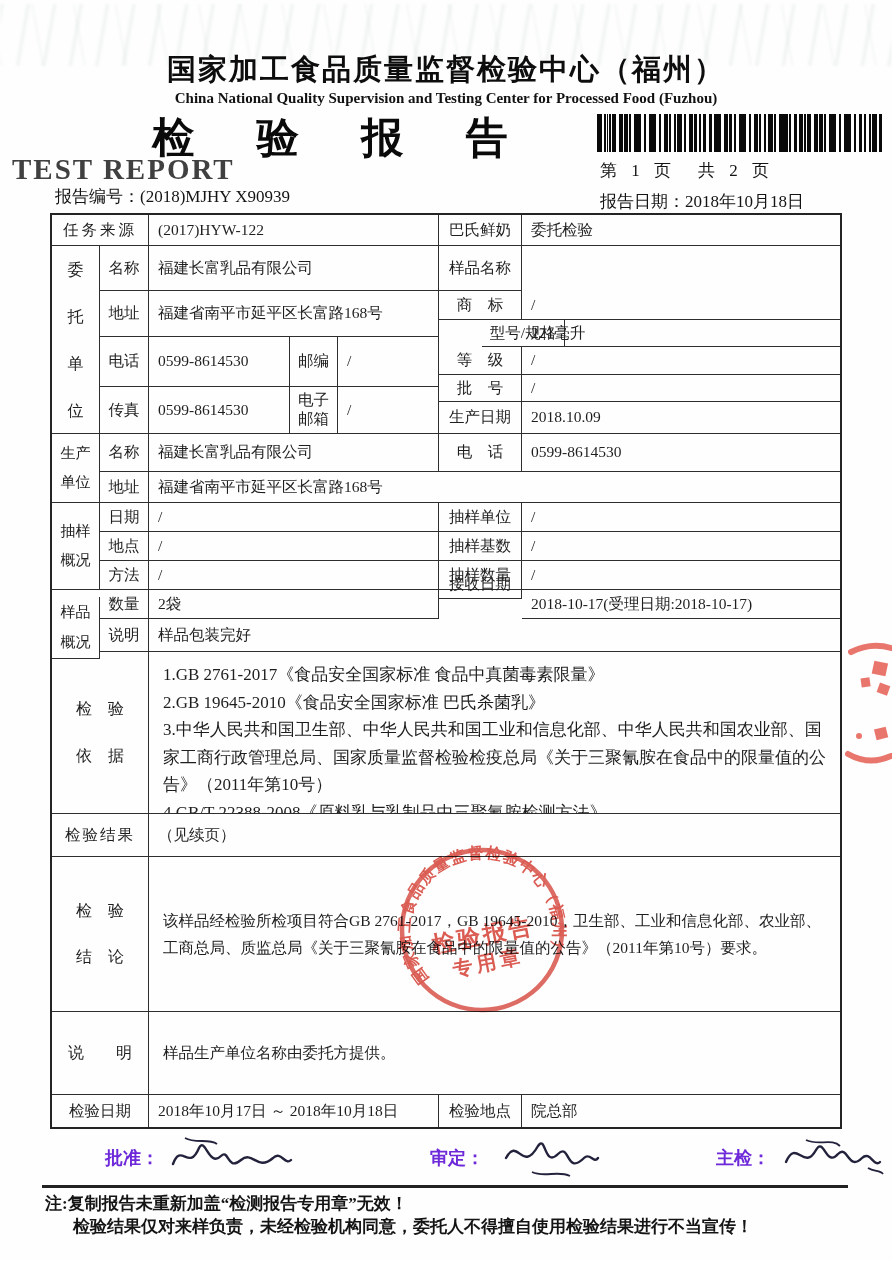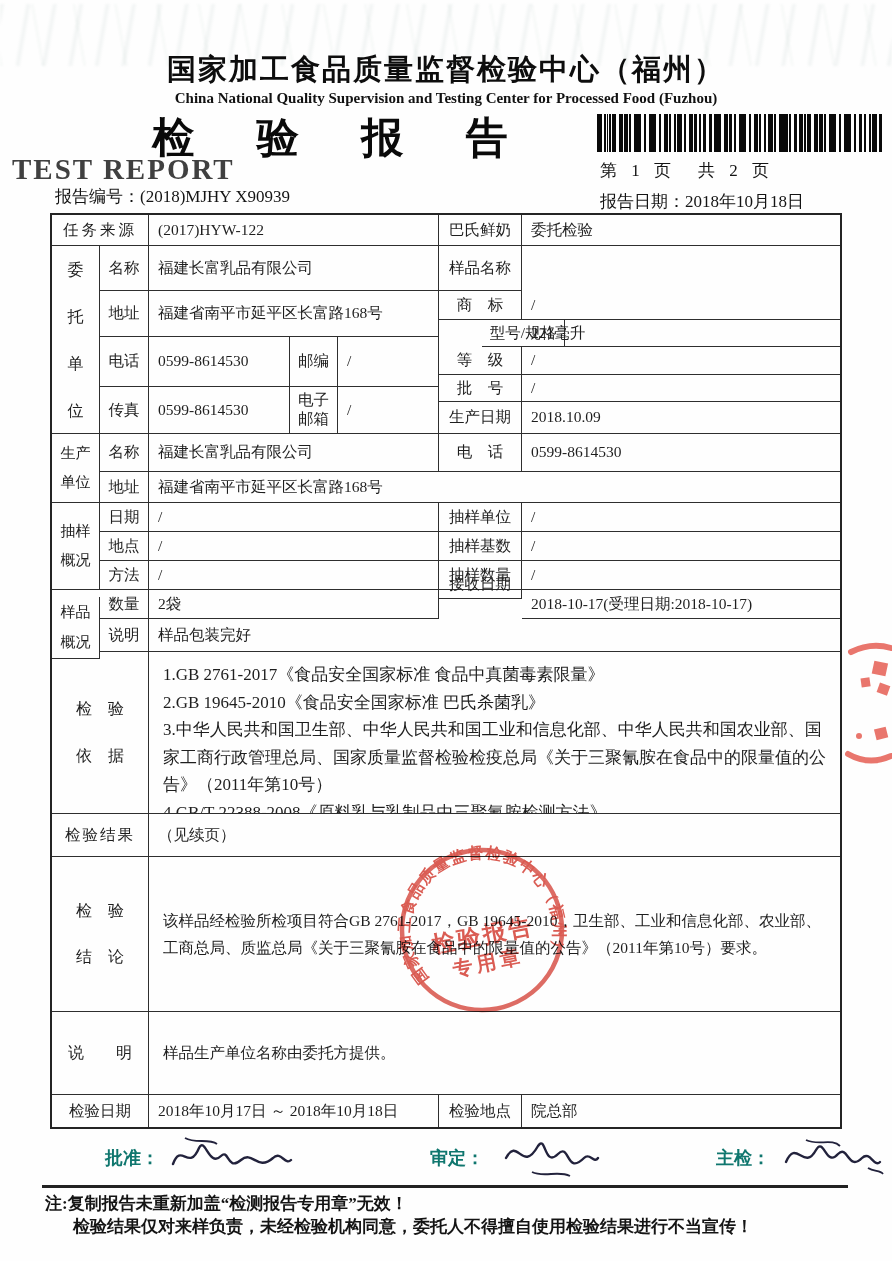--- a/index.html
+++ b/index.html
@@ -69,21 +69,21 @@
   .basis-content{align-items:flex-start;padding:9px 12px 0 14px;line-height:1.62;font-size:17px;}
   .para{padding:6px 14px;line-height:1.75;font-size:15.5px;}
 
   .stamp{
     position:absolute;left:382px;top:830px;width:200px;height:200px;
     transform:rotate(-11deg);mix-blend-mode:multiply;opacity:.88;
   }
   .stamp-fragment{position:absolute;left:845px;top:636px;width:47px;height:134px;opacity:.8;}
 
   .sig-row{position:absolute;left:0;top:1128px;width:892px;height:56px;}
-  .sig-label{position:absolute;font-size:18px;font-weight:bold;color:#0f766e;}
+  .sig-label{position:absolute;font-size:18px;font-weight:bold;color:#6d28d9;}
   .sig-ink{position:absolute;}
 
   .rule{position:absolute;left:42px;top:1185px;width:806px;height:2.5px;background:#222;}
   .note1{position:absolute;left:45px;top:1192px;font-size:17px;font-weight:bold;color:#141414;}
   .note2{position:absolute;left:73px;top:1215px;font-size:17px;font-weight:bold;color:#141414;}
 </style>
 </head>
 <body>
 
 <div class="page">

